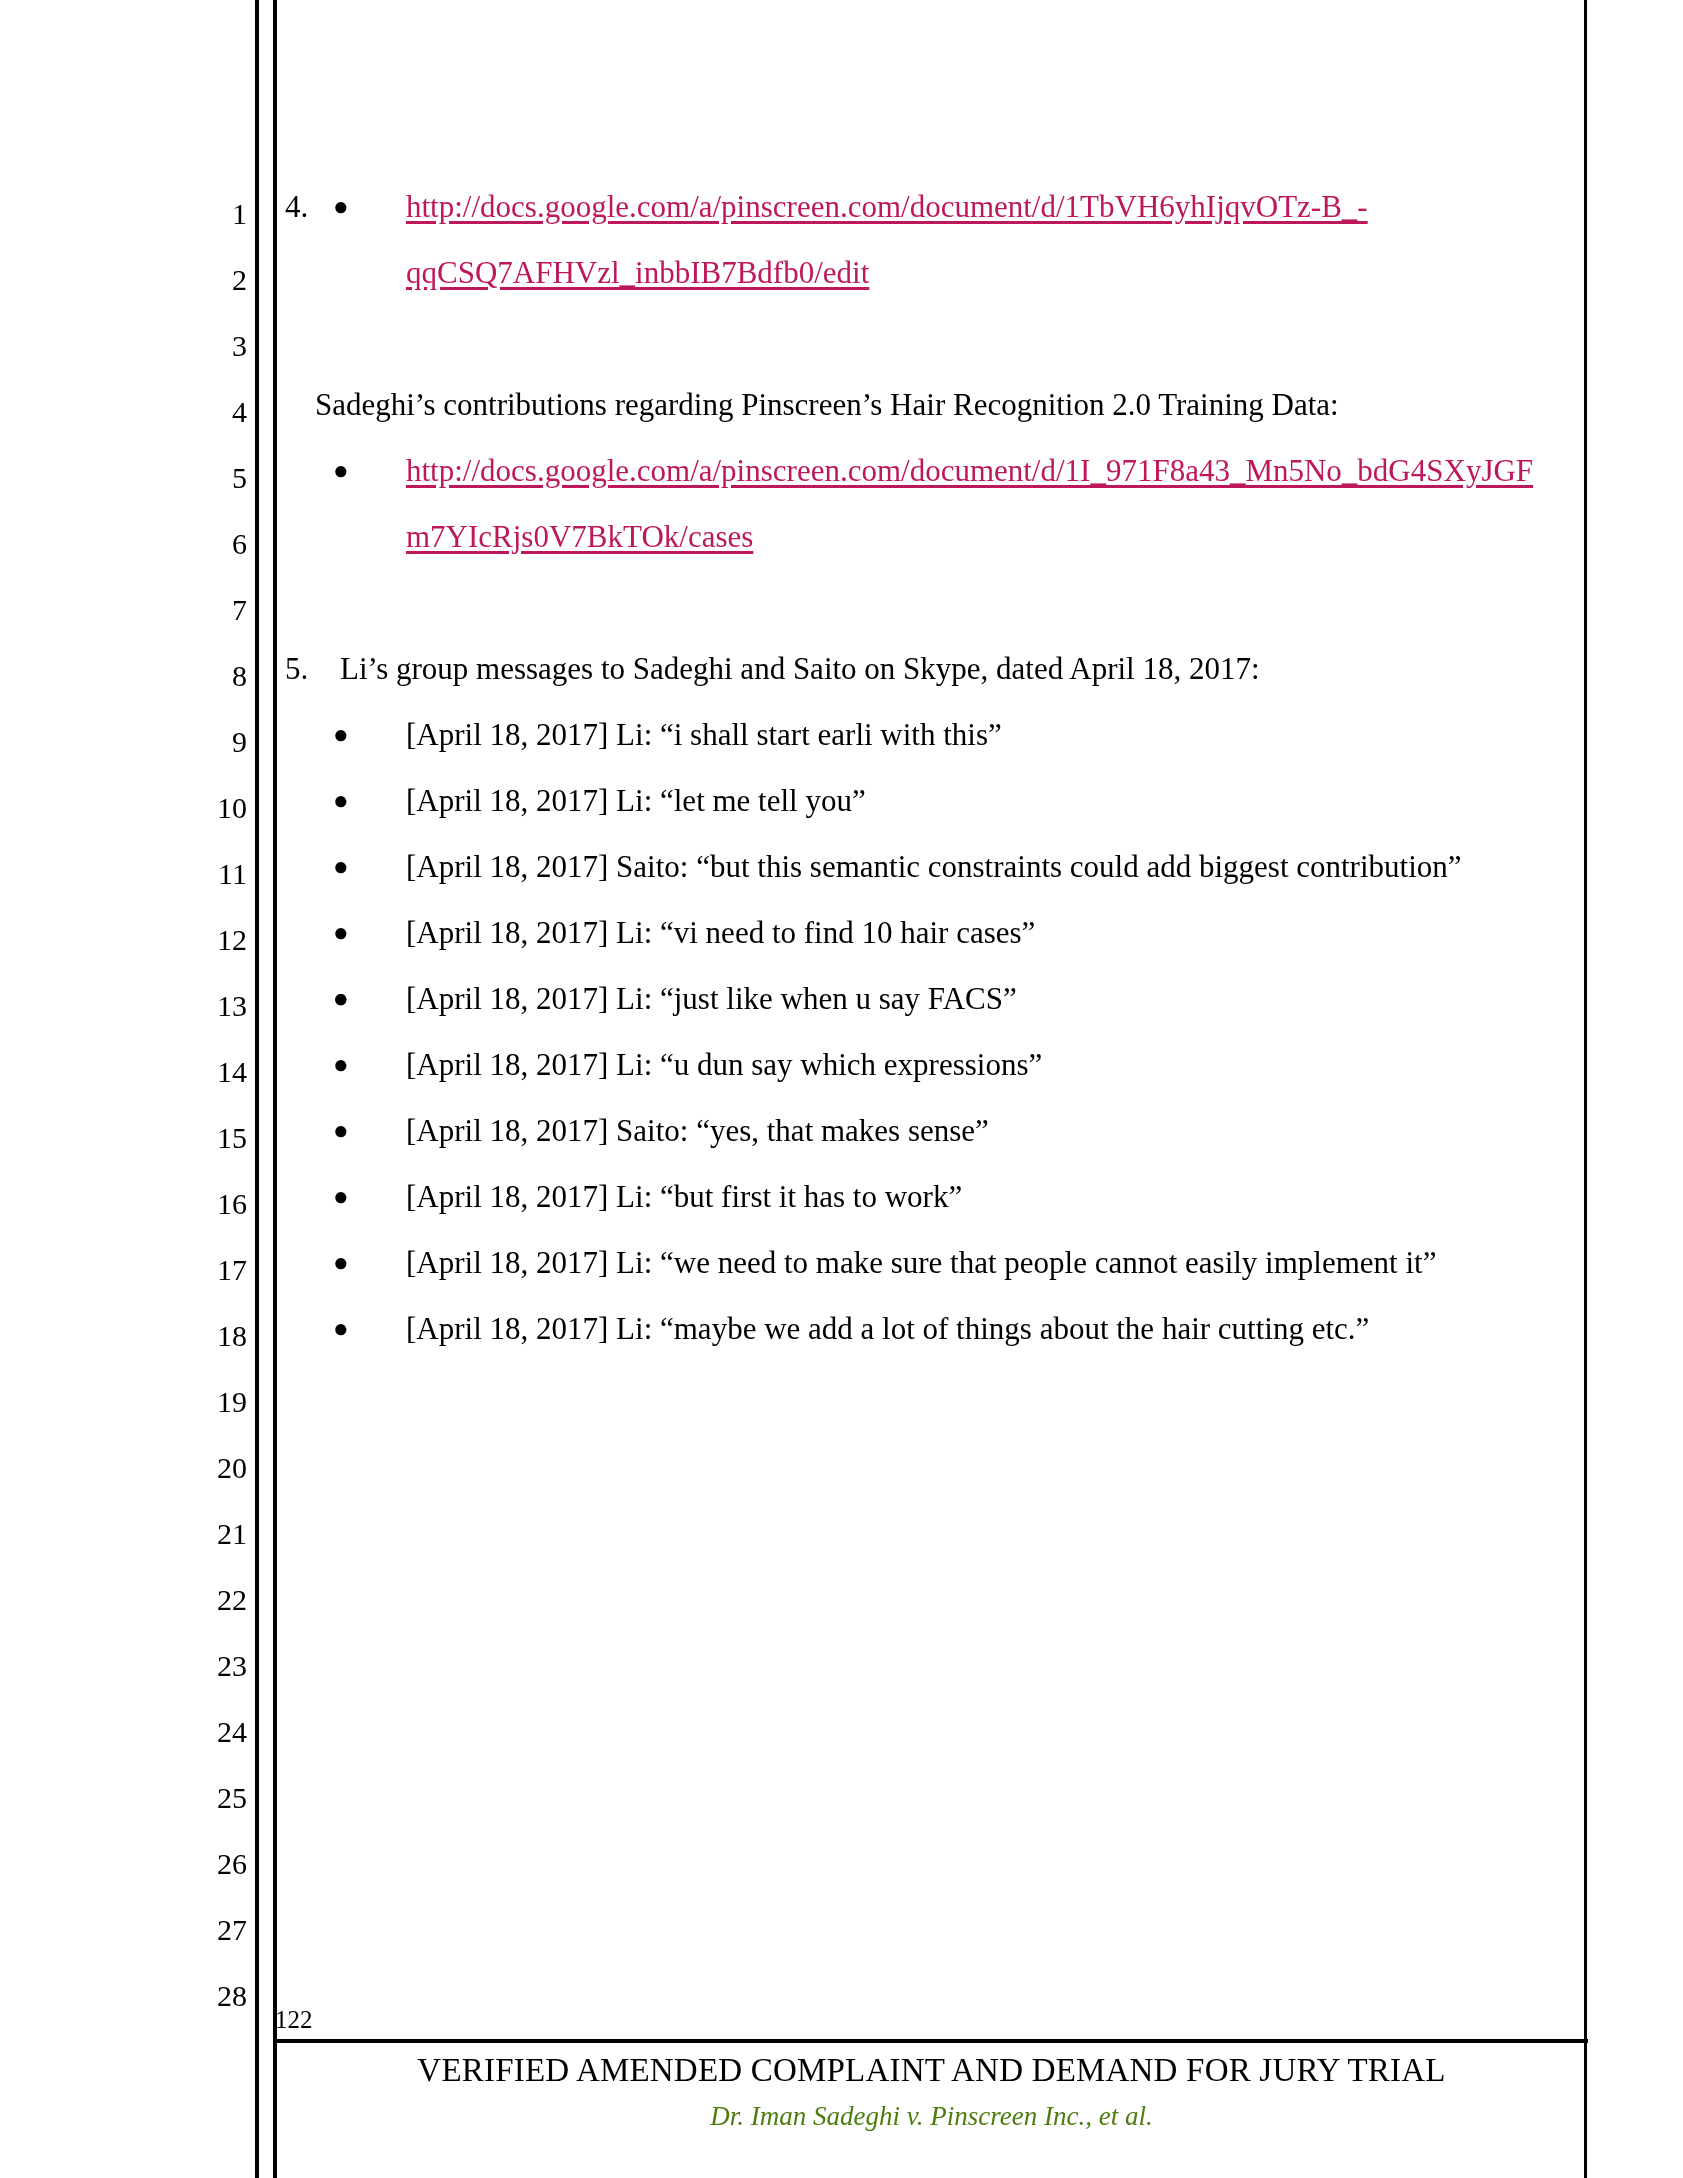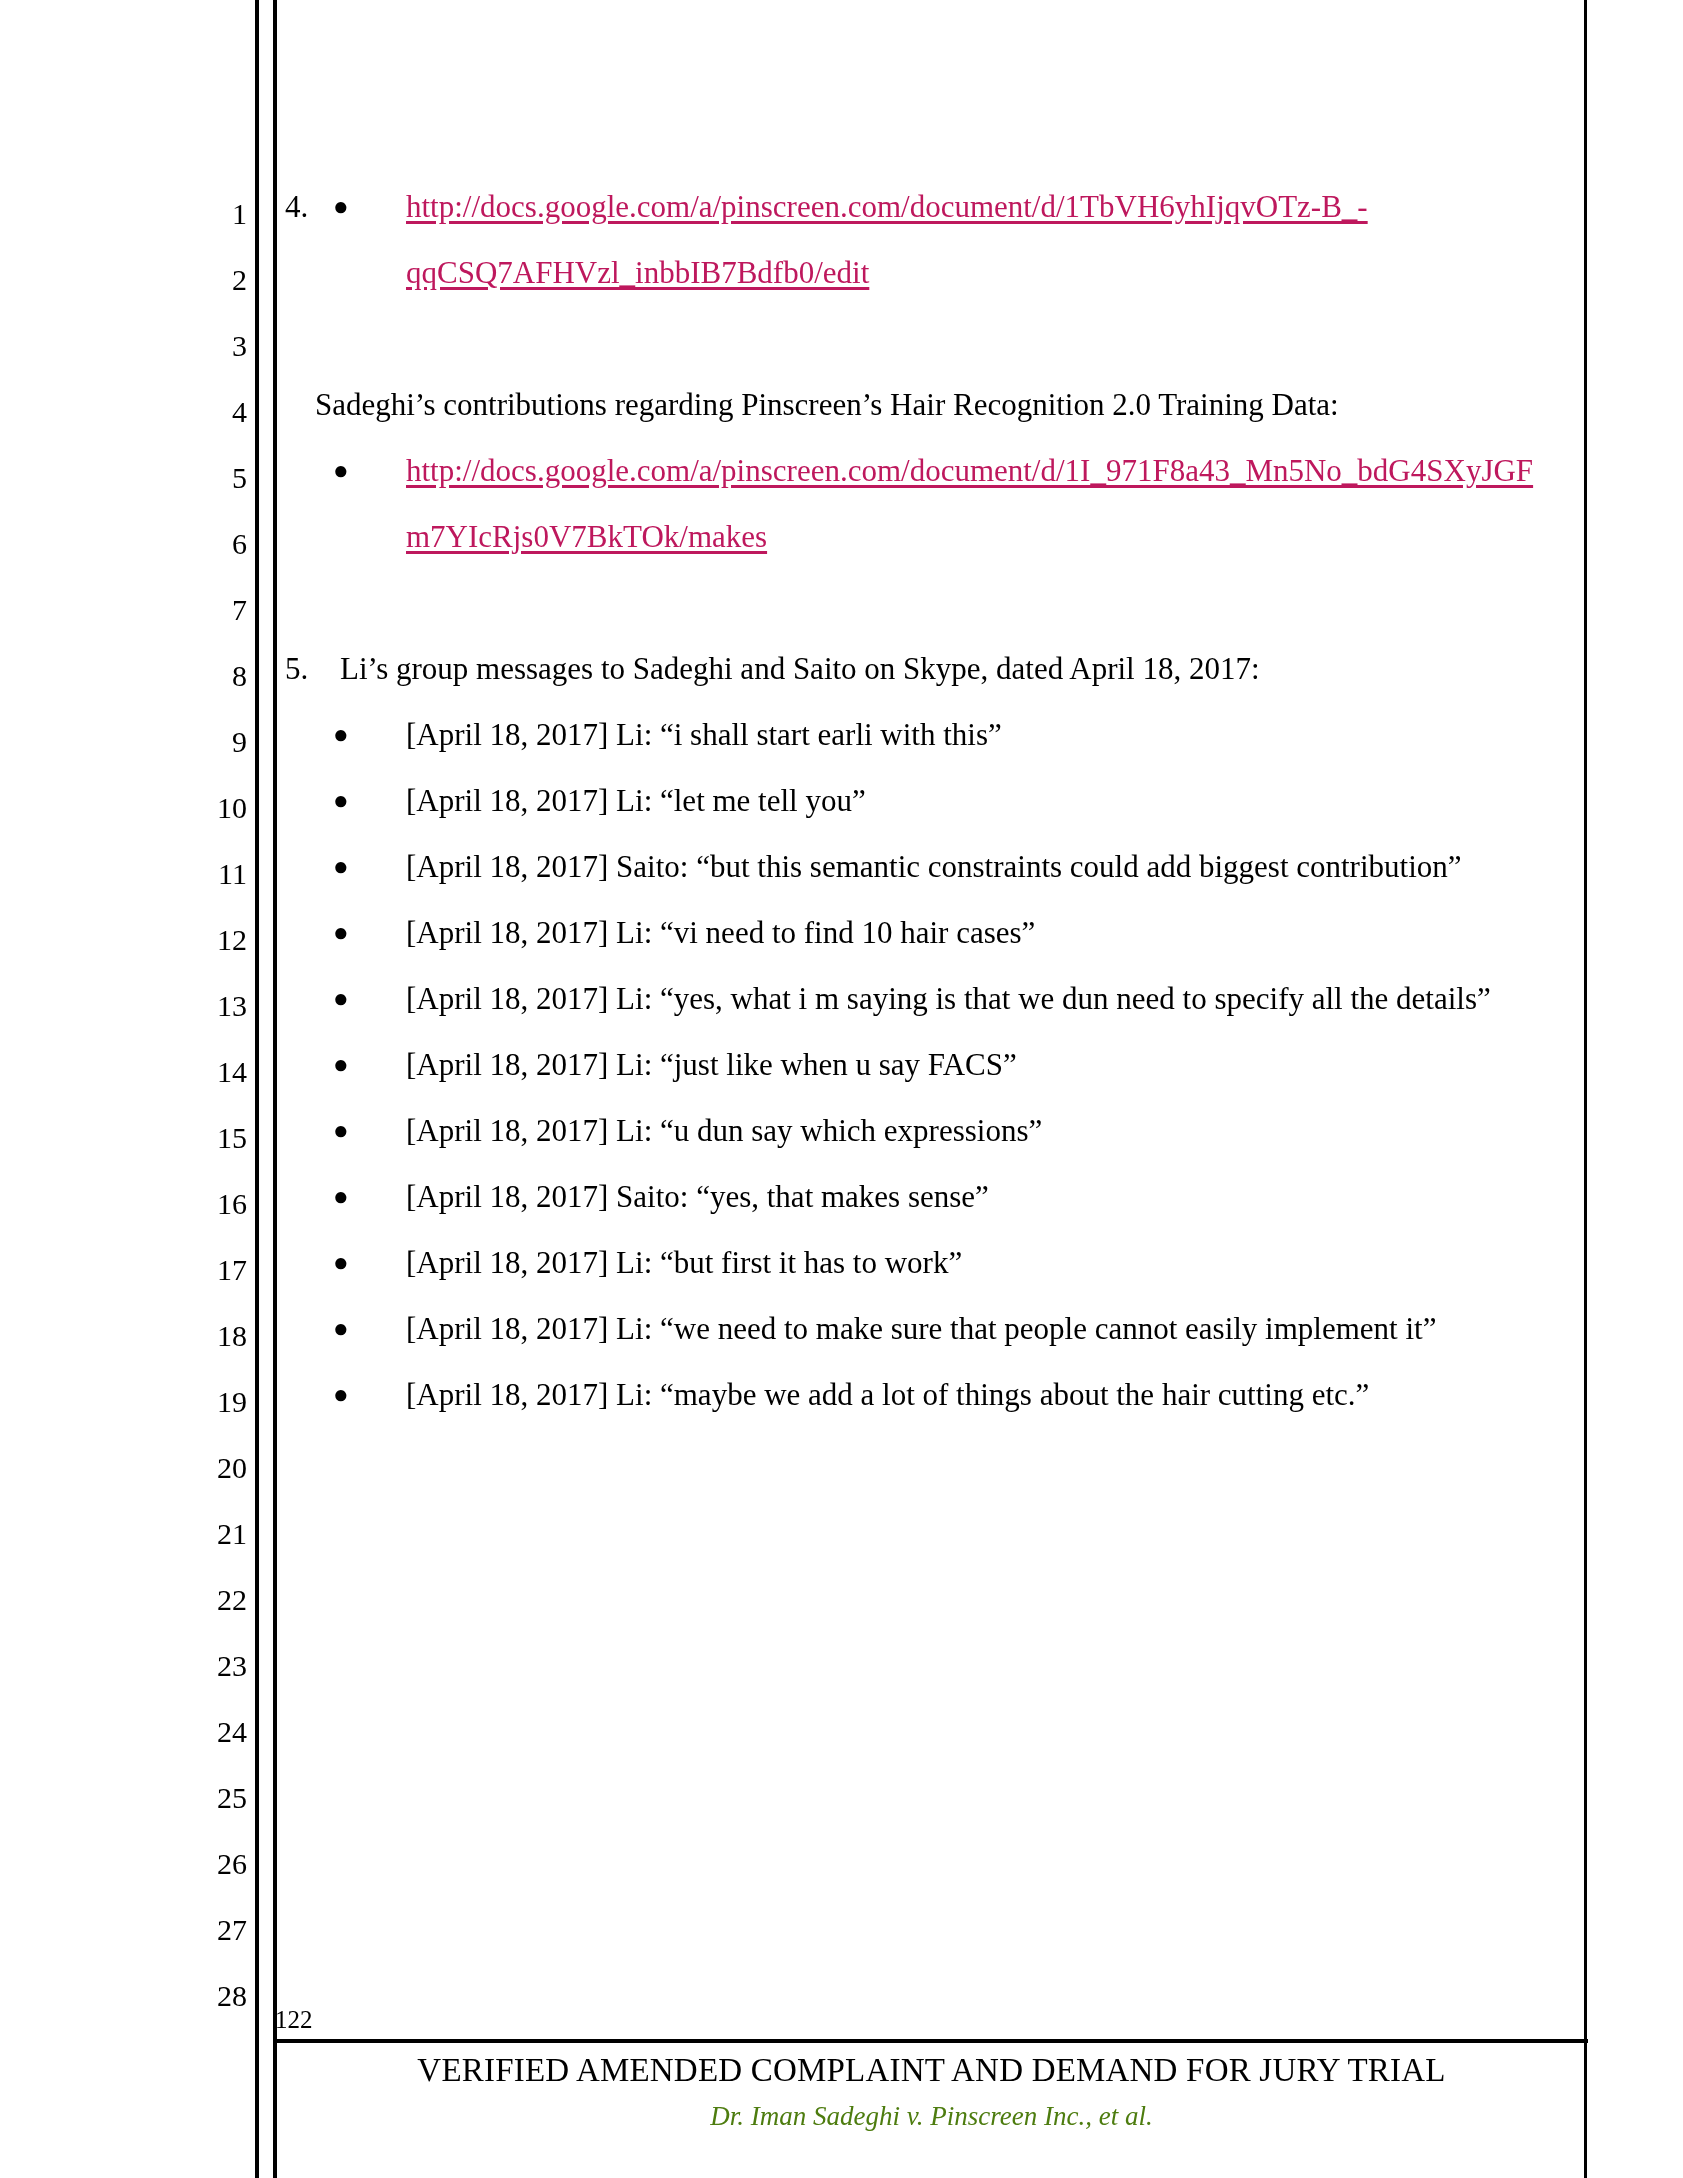--- a/index.html
+++ b/index.html
@@ -191,21 +191,21 @@
     <div class="plainpara">Sadeghi’s contributions regarding Pinscreen’s Hair Recognition 2.0 Training Data:</div>
 
     <ul class="bullets">
       <li>
         <span class="dot">●</span>
         <span class="link">http://docs.google.com/a/pinscreen.com/document/d/1I_971F8a43_Mn5No_bdG4SXyJGF</span>
       </li>
     </ul>
     <ul class="bullets">
       <li>
-        <span class="link">m7YIcRjs0V7BkTOk/makes</span>
+        <span class="link">m7YIcRjs0V7BkTOk/cases</span>
       </li>
     </ul>
 
     <div class="spacer"></div>
 
     <div class="numitem">
       <span class="num">5.</span>
       <span>Li’s group messages to Sadeghi and Saito on Skype, dated April 18, 2017:</span>
     </div>
 
@@ -221,21 +221,20 @@
       <li>
         <span class="dot">●</span>
         <span>[April 18, 2017] Saito: “but this semantic constraints could add biggest contribution”</span>
       </li>
       <li>
         <span class="dot">●</span>
         <span>[April 18, 2017] Li: “vi need to find 10 hair cases”</span>
       </li>
       <li>
         <span class="dot">●</span>
-        <span>[April 18, 2017] Li: “yes, what i m saying is that we dun need to specify all the details”</span>
       </li>
       <li>
         <span class="dot">●</span>
         <span>[April 18, 2017] Li: “just like when u say FACS”</span>
       </li>
       <li>
         <span class="dot">●</span>
         <span>[April 18, 2017] Li: “u dun say which expressions”</span>
       </li>
       <li>

